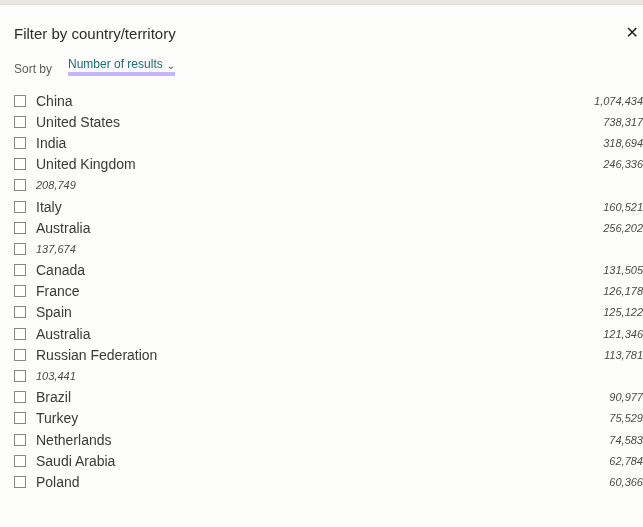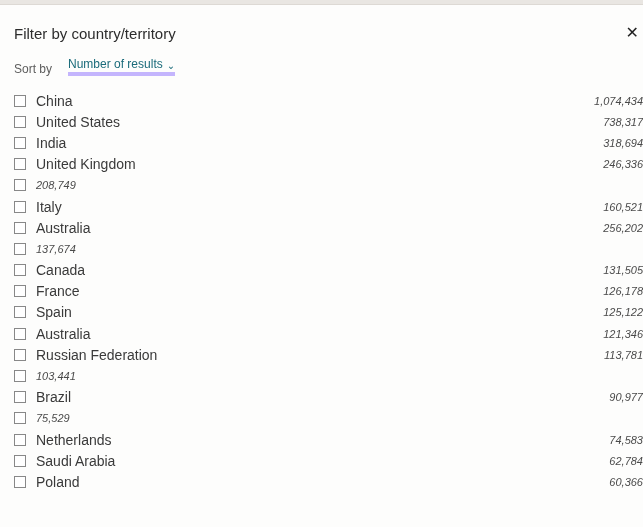--- a/index.html
+++ b/index.html
@@ -194,20 +194,21 @@
         <span class="cb"></span>
         <span class="count">103,441</span>
       </div>
       <div class="row">
         <span class="cb"></span>
         <span class="name">Brazil</span>
         <span class="count">90,977</span>
       </div>
       <div class="row">
         <span class="cb"></span>
+        <span class="name">Turkey</span>
         <span class="count">75,529</span>
       </div>
       <div class="row">
         <span class="cb"></span>
         <span class="name">Netherlands</span>
         <span class="count">74,583</span>
       </div>
       <div class="row">
         <span class="cb"></span>
         <span class="name">Saudi Arabia</span>

